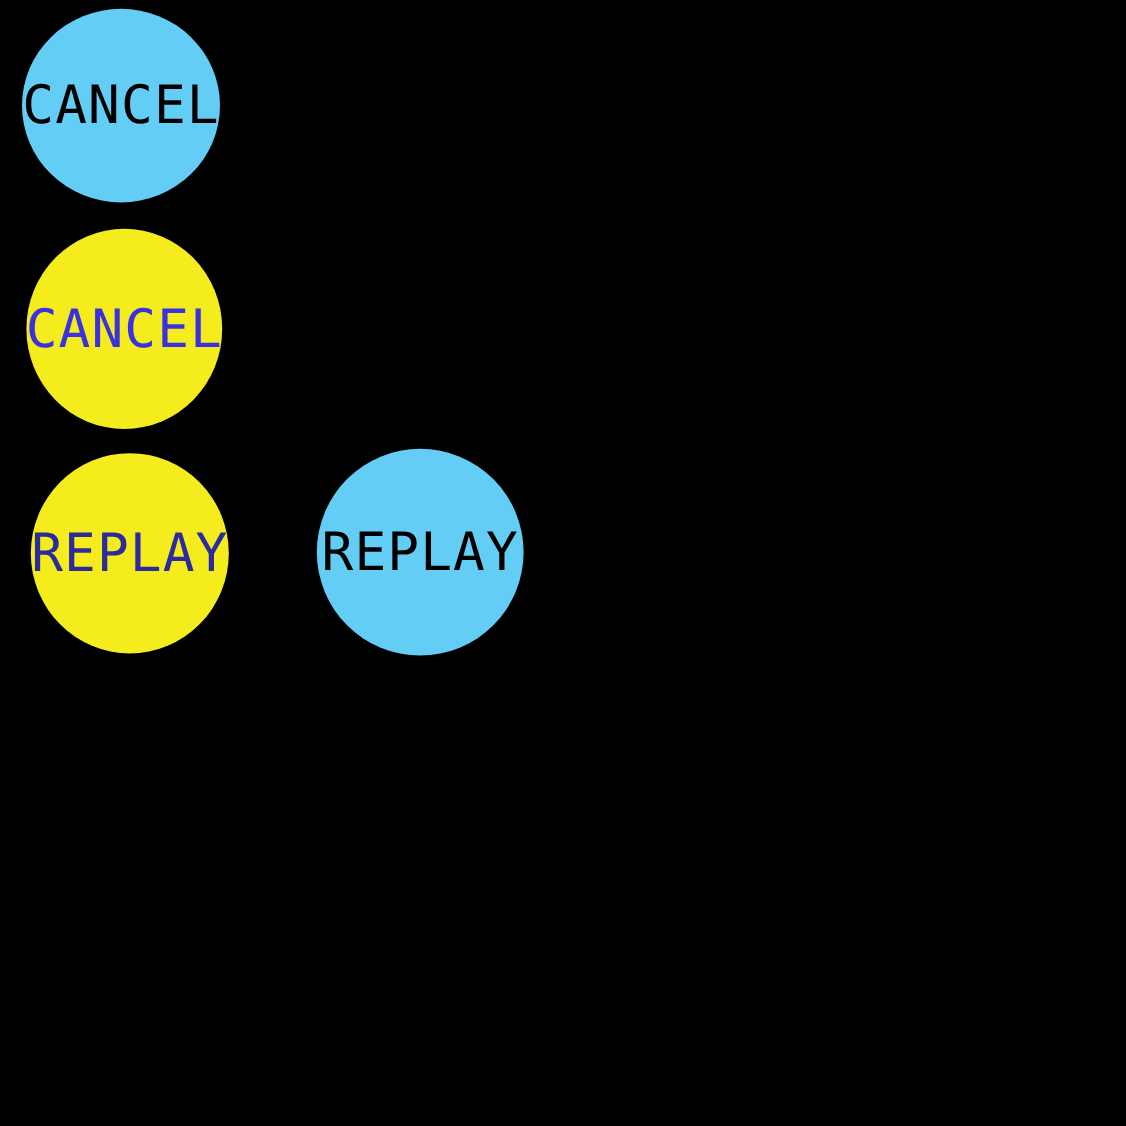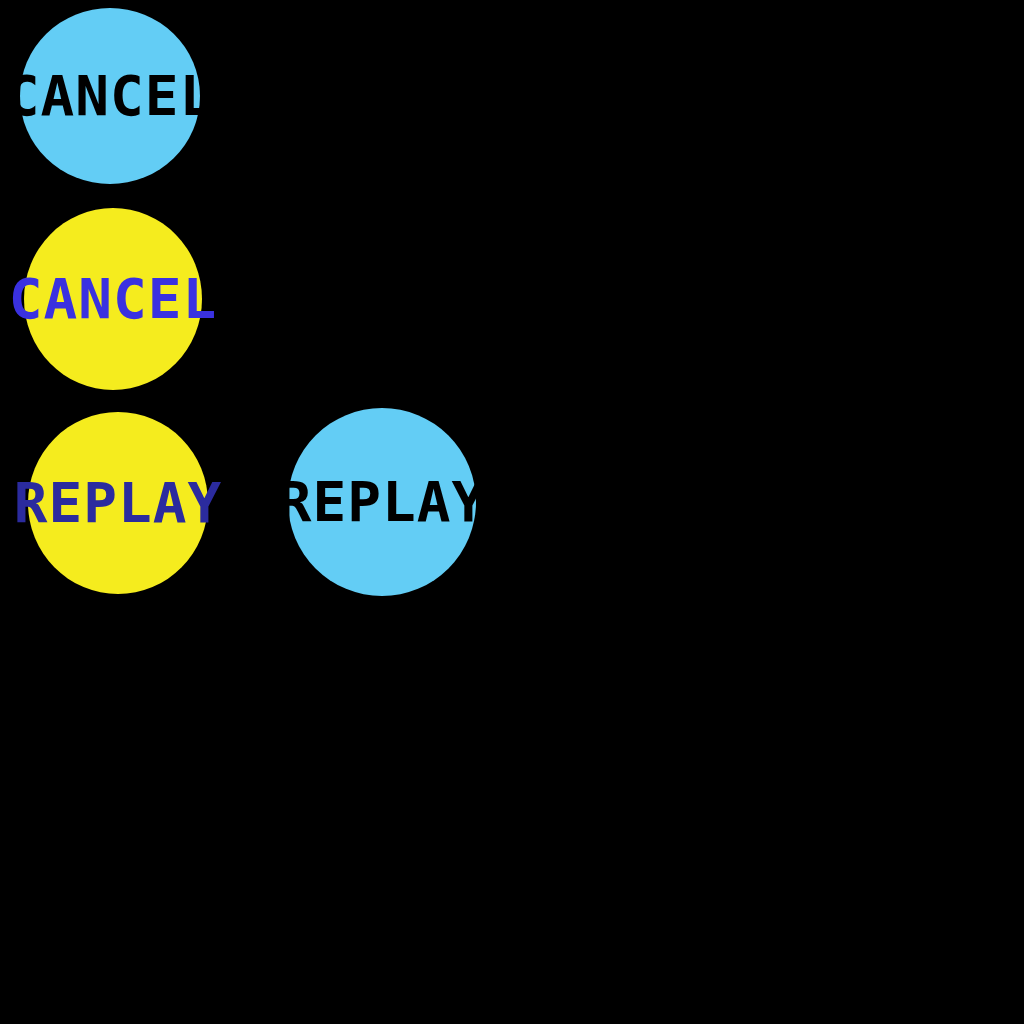--- a/index.html
+++ b/index.html
@@ -17,22 +17,22 @@
   .game-button {
     position: absolute;
     border-radius: 50%;
     display: flex;
     align-items: center;
     justify-content: center;
     cursor: pointer;
   }
   .game-button .btn-label {
     font-family: "DejaVu Sans Mono", monospace;
-    font-size: 56px;
-    font-weight: bold;
+    font-size: 48px;
+    font-weight: normal;
     letter-spacing: 1px;
     white-space: nowrap;
     line-height: 1;
     user-select: none;
   }
   
   .btn-pos-0 { left: 20px;  top: 8px;   width: 180px; height: 176px; }
   .btn-pos-1 { left: 24px;  top: 208px; width: 178px; height: 182px; }
   .btn-pos-2 { left: 28px;  top: 412px; width: 180px; height: 182px; }
   .btn-pos-3 { left: 288px; top: 408px; width: 188px; height: 188px; }

